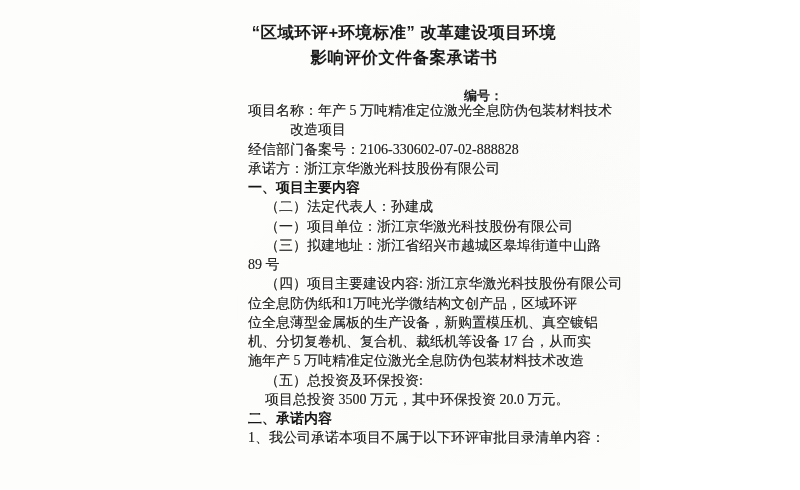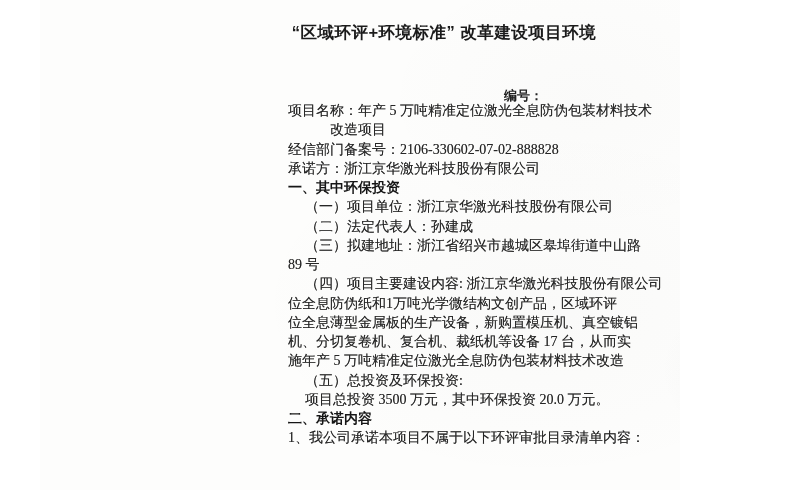--- a/index.html
+++ b/index.html
@@ -10,21 +10,20 @@
   .page {
     position: relative;
     width: 640px;
     height: 490px;
     background:
       radial-gradient(ellipse 420px 260px at 78% 62%, rgba(80,80,80,0.018), rgba(0,0,0,0) 70%),
       radial-gradient(ellipse 300px 200px at 85% 20%, rgba(80,80,80,0.015), rgba(0,0,0,0) 70%),
       #fdfdfc;
     overflow: hidden;
     font-family: "Liberation Serif", serif;
-    margin-left: 40px;
   }
   .title {
     position: absolute;
     top: 20px;
     left: 228px;
     width: 352px;
     text-align: center;
     font-family: "Liberation Sans", sans-serif;
     font-weight: 700;
     font-size: 16.5px;
@@ -80,32 +79,33 @@
 </style>
 </head>
 <body>
 
 <div class="page">
   <div class="smudge s1"></div>
   <div class="smudge s2"></div>
 
   <div class="title">
     <div>“区域环评+环境标准” 改革建设项目环境</div>
+    <div>影响评价文件备案承诺书</div>
   </div>
 
   <div class="serial">编号：</div>
 
   <div class="body">
       <div class="line">项目名称：年产 5 万吨精准定位激光全息防伪包装材料技术</div>
       <div class="line ind-3">改造项目</div>
       <div class="line">经信部门备案号：2106-330602-07-02-888828</div>
       <div class="line">承诺方：浙江京华激光科技股份有限公司</div>
-      <div class="line heading">一、其中环保投资</div>
+      <div class="line heading">一、项目主要内容</div>
+      <div class="line ind-1">（二）法定代表人：孙建成</div>
       <div class="line ind-1">（一）项目单位：浙江京华激光科技股份有限公司</div>
-      <div class="line ind-1">（二）法定代表人：孙建成</div>
       <div class="line ind-1">（三）拟建地址：浙江省绍兴市越城区皋埠街道中山路</div>
       <div class="line">89 号</div>
       <div class="line ind-1">（四）项目主要建设内容: 浙江京华激光科技股份有限公司</div>
       <div class="line">位全息防伪纸和1万吨光学微结构文创产品，区域环评</div>
       <div class="line">位全息薄型金属板的生产设备，新购置模压机、真空镀铝</div>
       <div class="line">机、分切复卷机、复合机、裁纸机等设备 17 台，从而实</div>
       <div class="line">施年产 5 万吨精准定位激光全息防伪包装材料技术改造</div>
       <div class="line ind-1">（五）总投资及环保投资:</div>
       <div class="line ind-1">项目总投资 3500 万元，其中环保投资 20.0 万元。</div>
       <div class="line heading">二、承诺内容</div>

